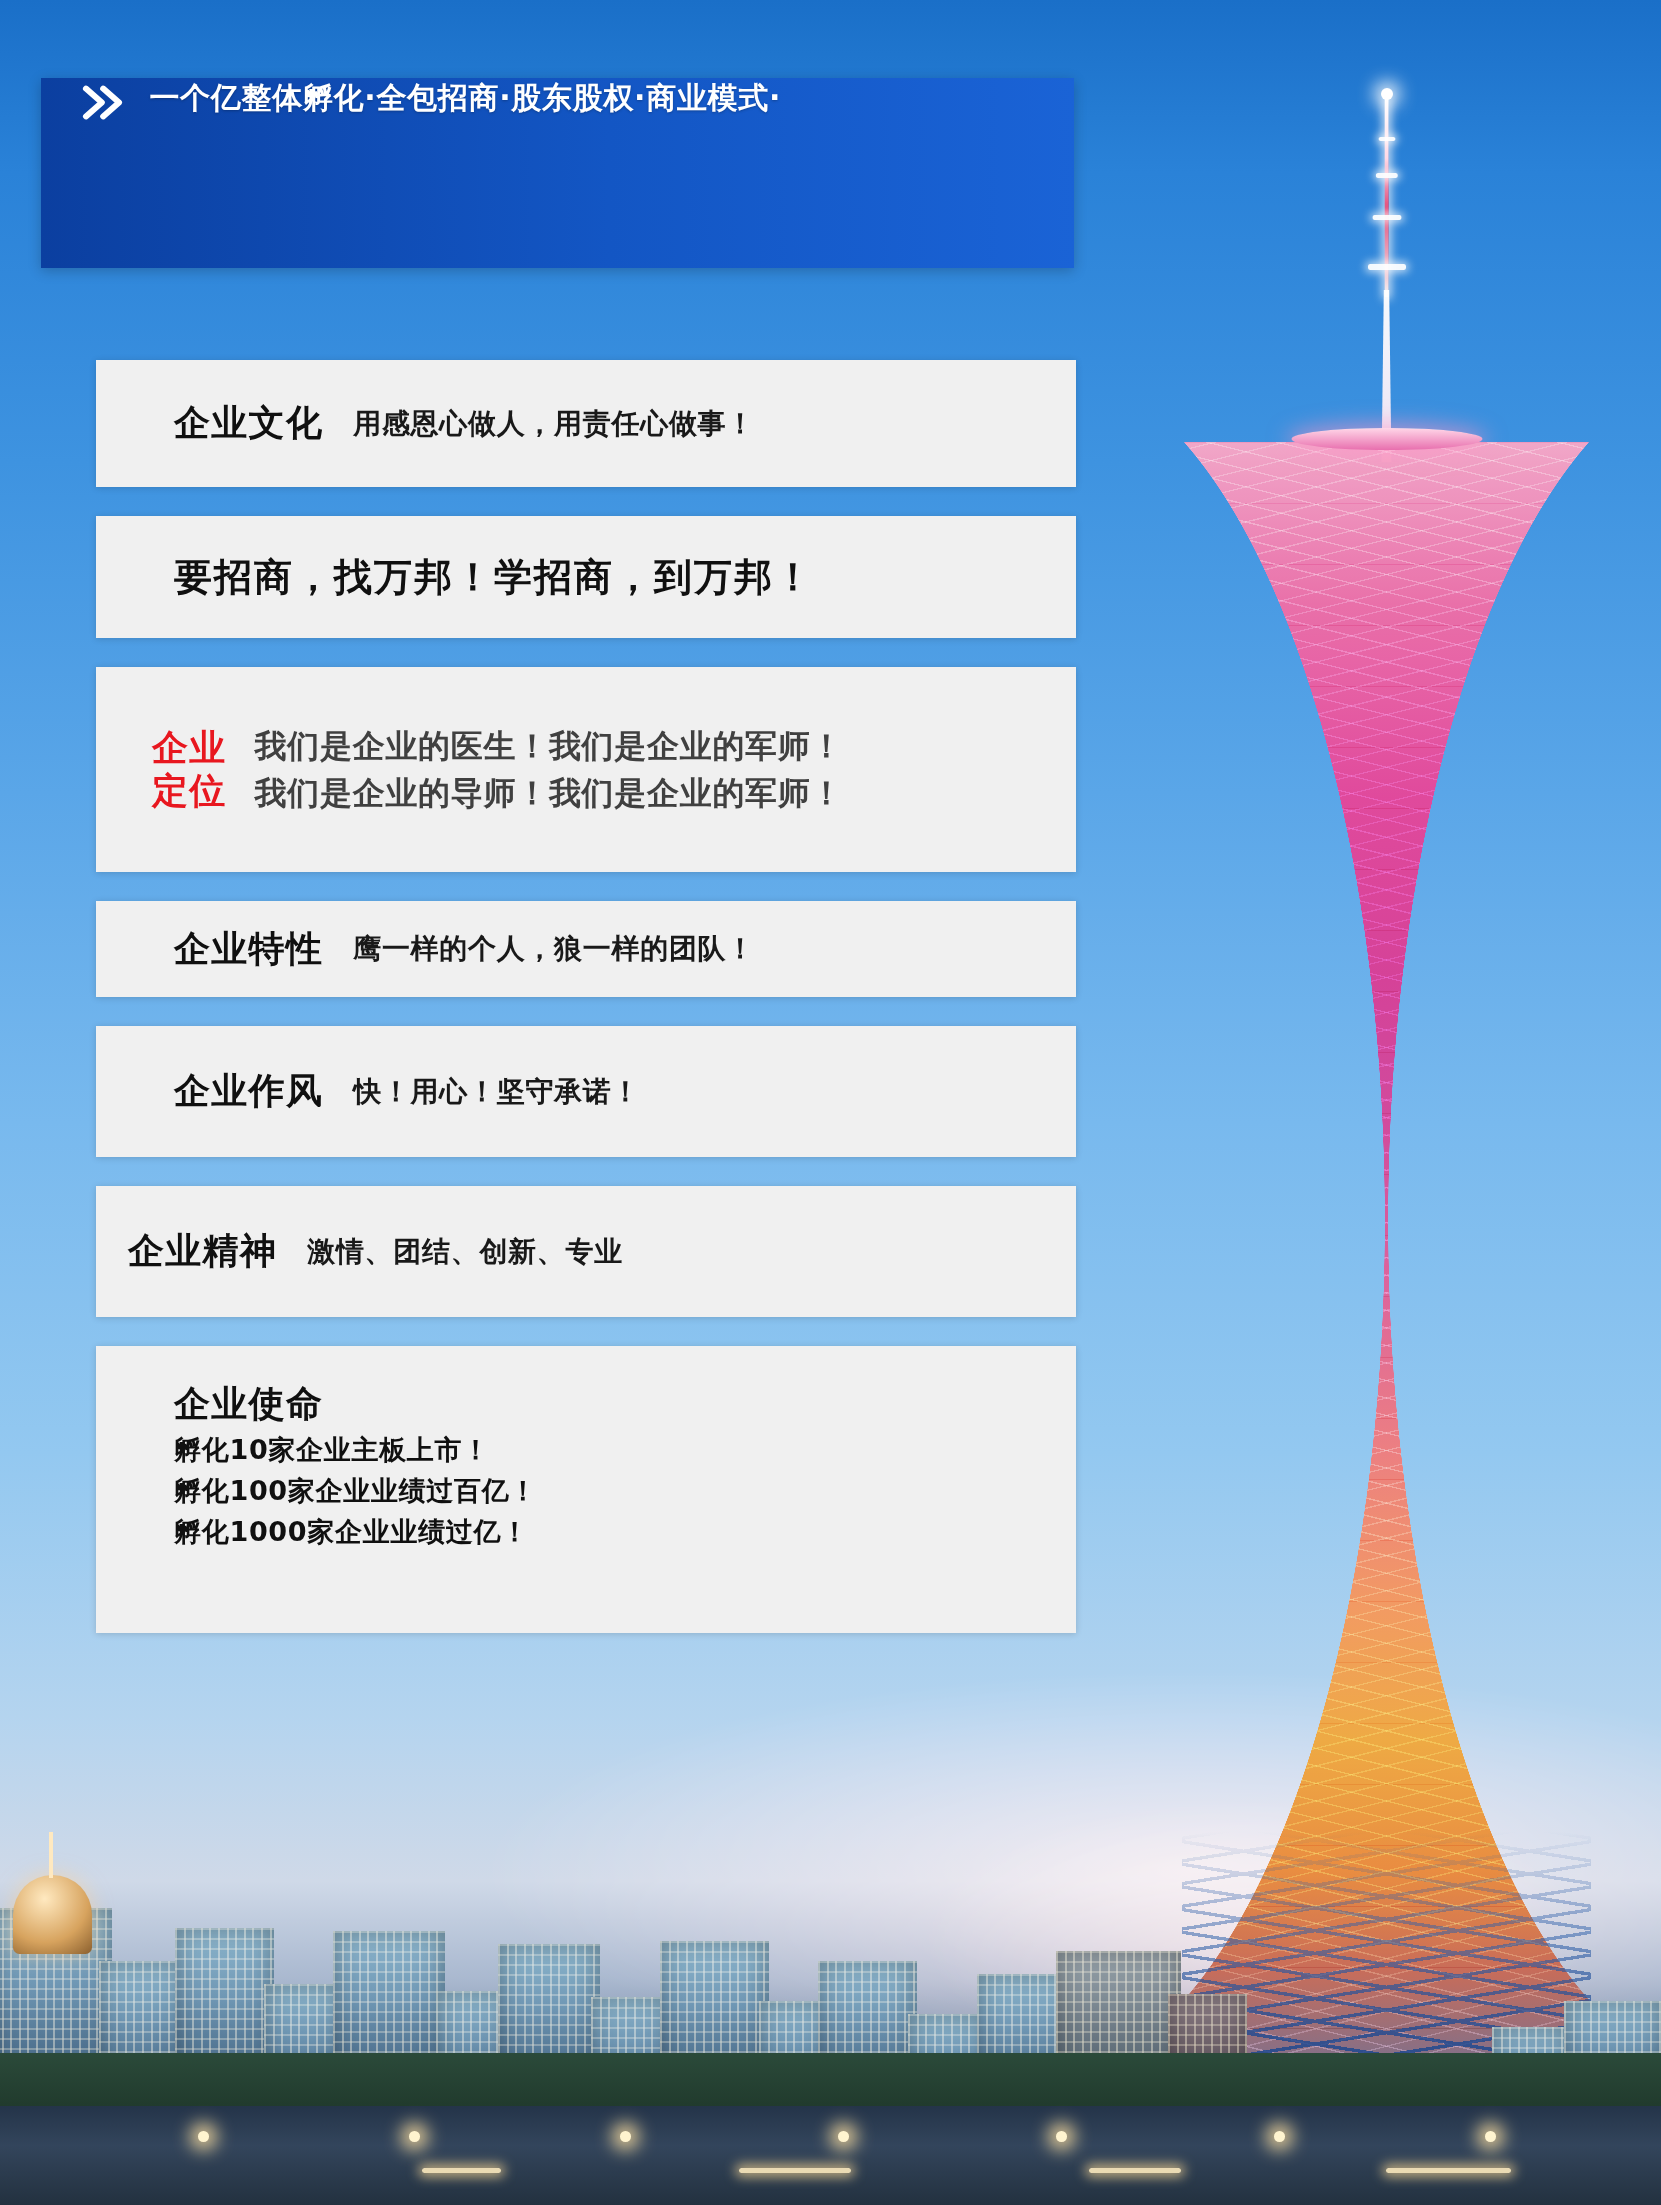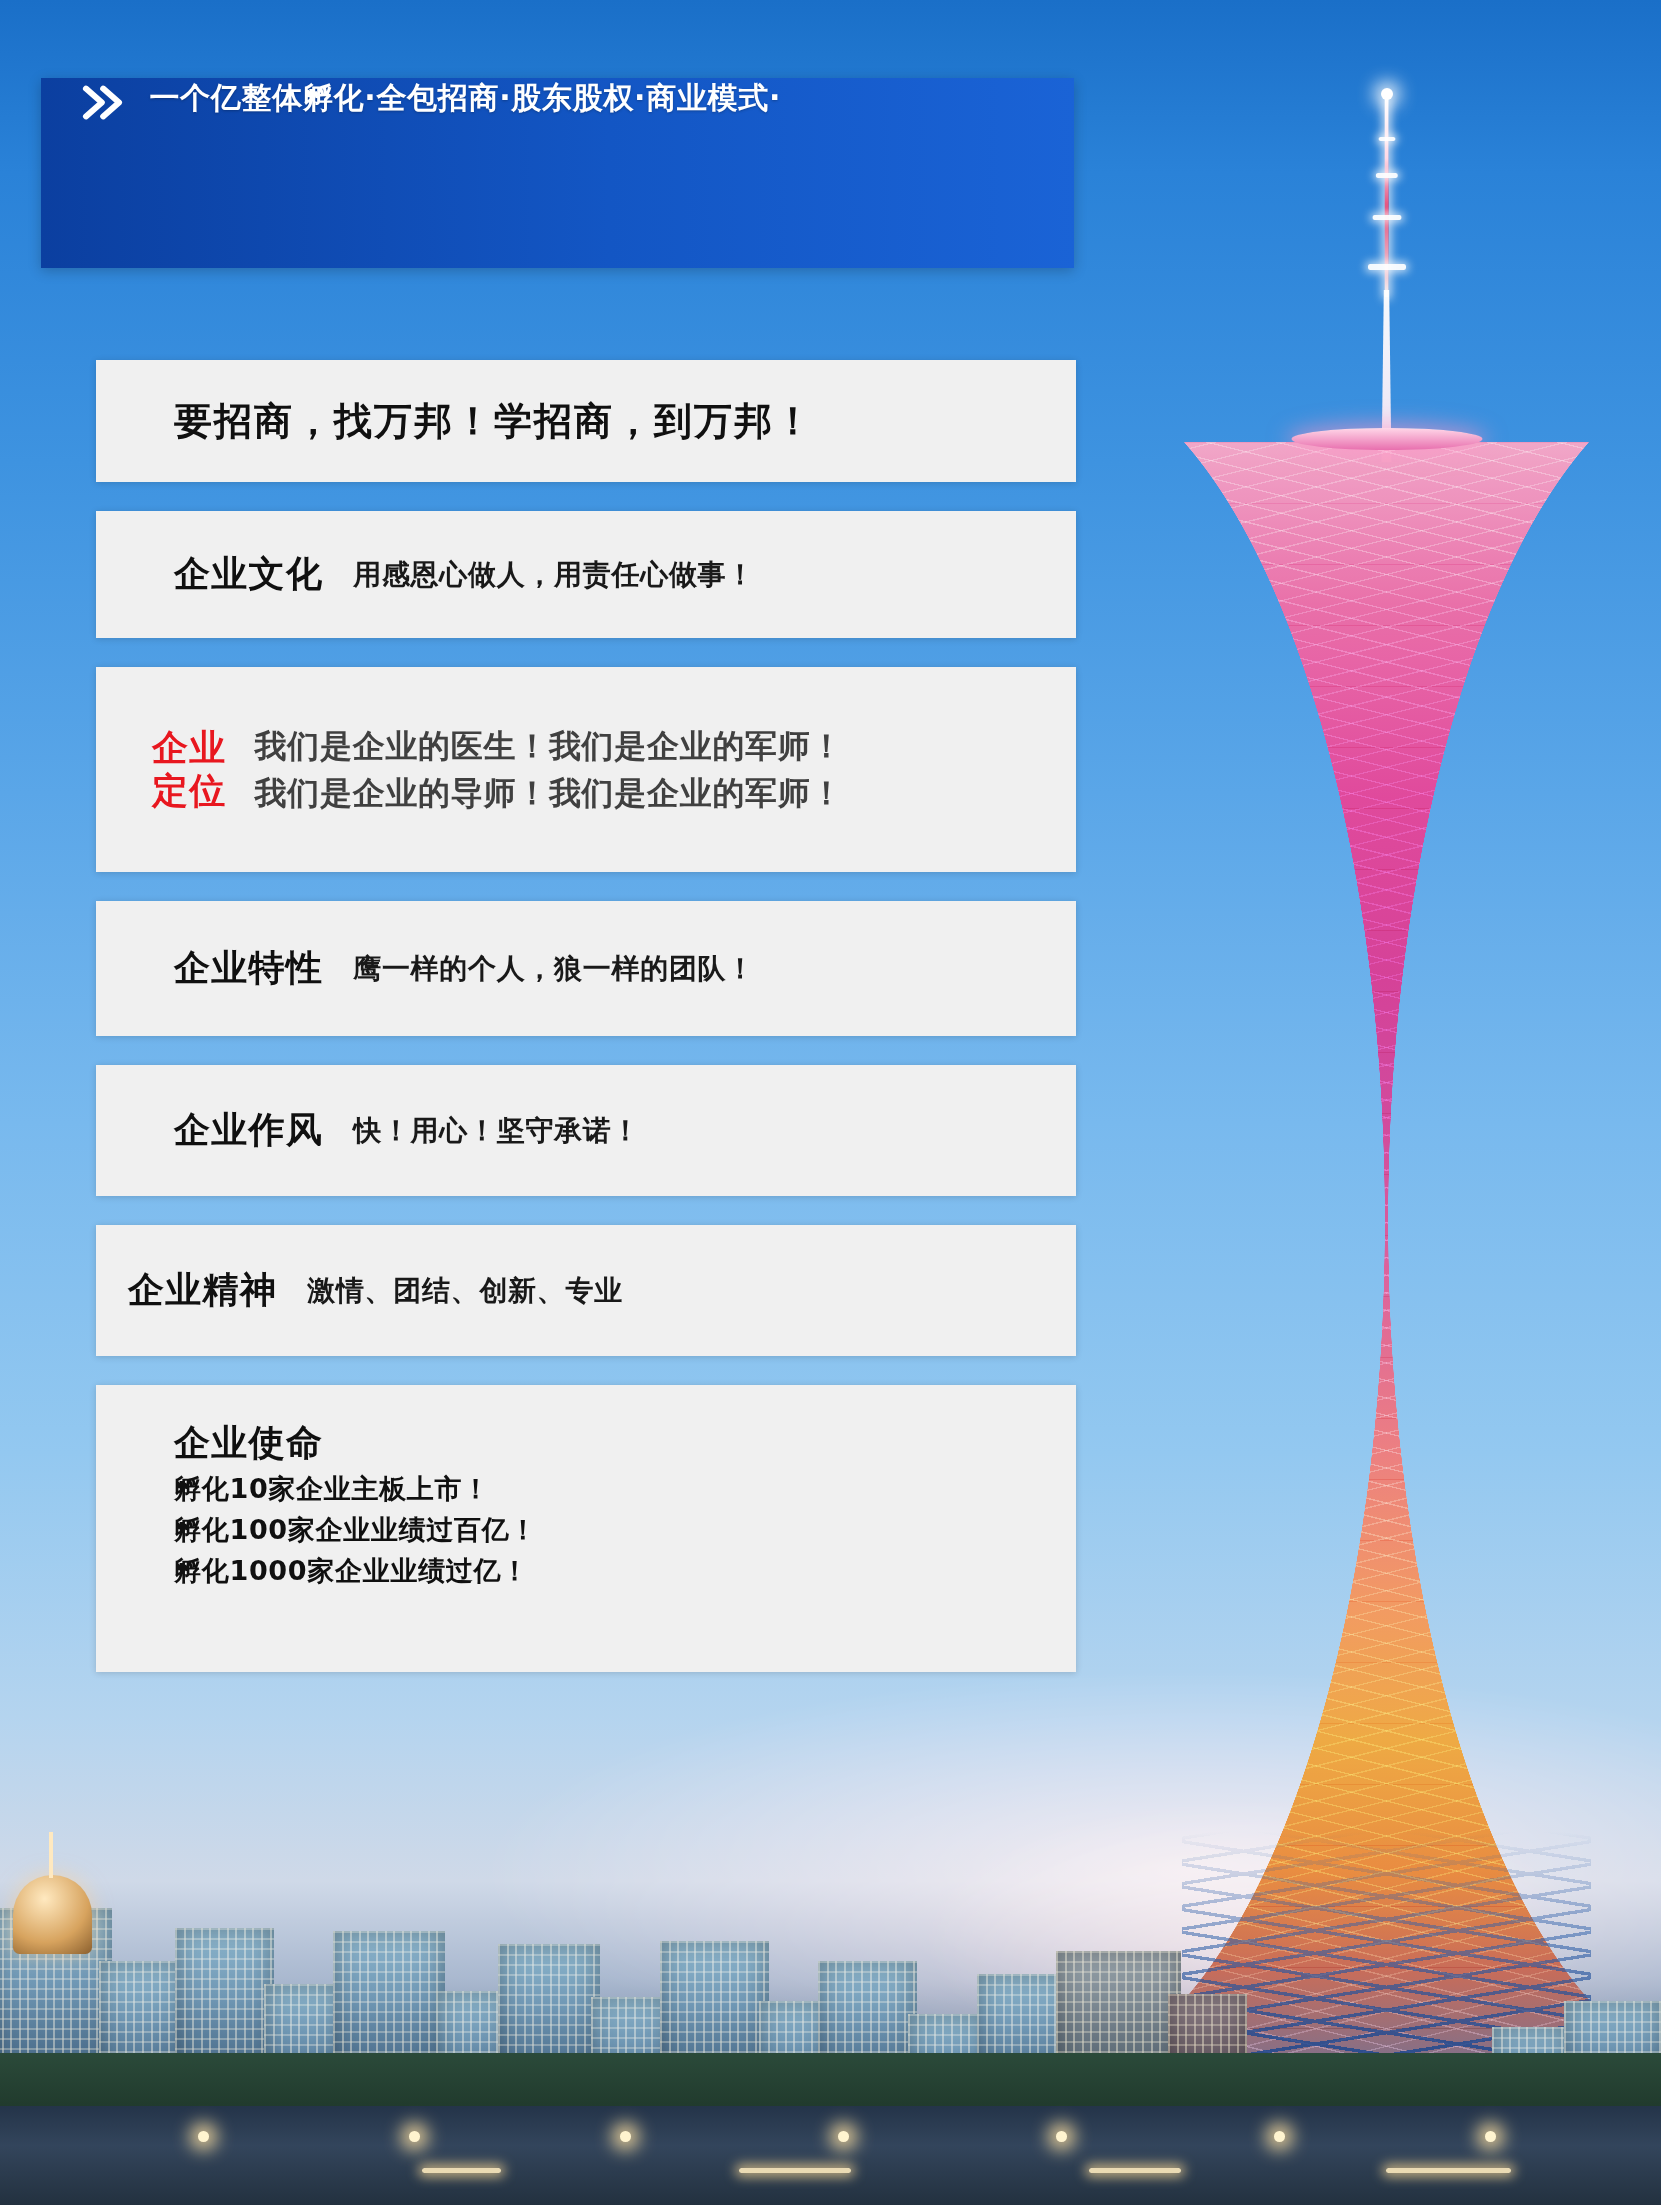--- a/index.html
+++ b/index.html
@@ -233,21 +233,21 @@
   .position-left{
     font-weight:bold;color:#e8171f;font-size:36px;line-height:1.18;
     letter-spacing:1.3px;white-space:nowrap;
   }
   .position-right{margin-left:28px;}
   .position-right div{
     font-weight:bold;color:#404040;font-size:32px;line-height:1.45;
     letter-spacing:0.7px;white-space:nowrap;
   }
 
-  .card.feature{height:135px;}
+  .card.feature{height:96px;}
   .card.style{height:131px;}
   .card.spirit{height:131px;padding-left:32px;}
 
   .card.mission{
     height:287px;display:block;padding:34px 0 0 78px;
   }
   .mission-title{
     font-weight:bold;color:#101010;font-size:36px;letter-spacing:1.3px;margin-bottom:0;
   }
   .mission-line{
@@ -325,27 +325,27 @@
       <polyline points="38,16 62,37 38,58" fill="none" stroke="#ffffff" stroke-width="9" stroke-linecap="round" stroke-linejoin="round"></polyline>
     </svg>
   </div>
   <div class="banner-text">
     <div>一个亿整体孵化·全包招商·股东股权·商业模式·</div>
   </div>
 </div>
 
 <div id="cards">
 
-  <div class="card slogan">
-    <div class="card-title">要招商，找万邦！学招商，到万邦！</div>
-  </div>
-
   <div class="card culture">
     <div class="card-title">企业文化</div>
     <div class="card-body">用感恩心做人，用责任心做事！</div>
+  </div>
+
+  <div class="card slogan">
+    <div class="card-title">要招商，找万邦！学招商，到万邦！</div>
   </div>
 
   <div class="card position">
     <div class="position-left">
       <div>企业</div>
       <div>定位</div>
     </div>
     <div class="position-right">
       <div>我们是企业的医生！我们是企业的军师！</div>
       <div>我们是企业的导师！我们是企业的军师！</div>

